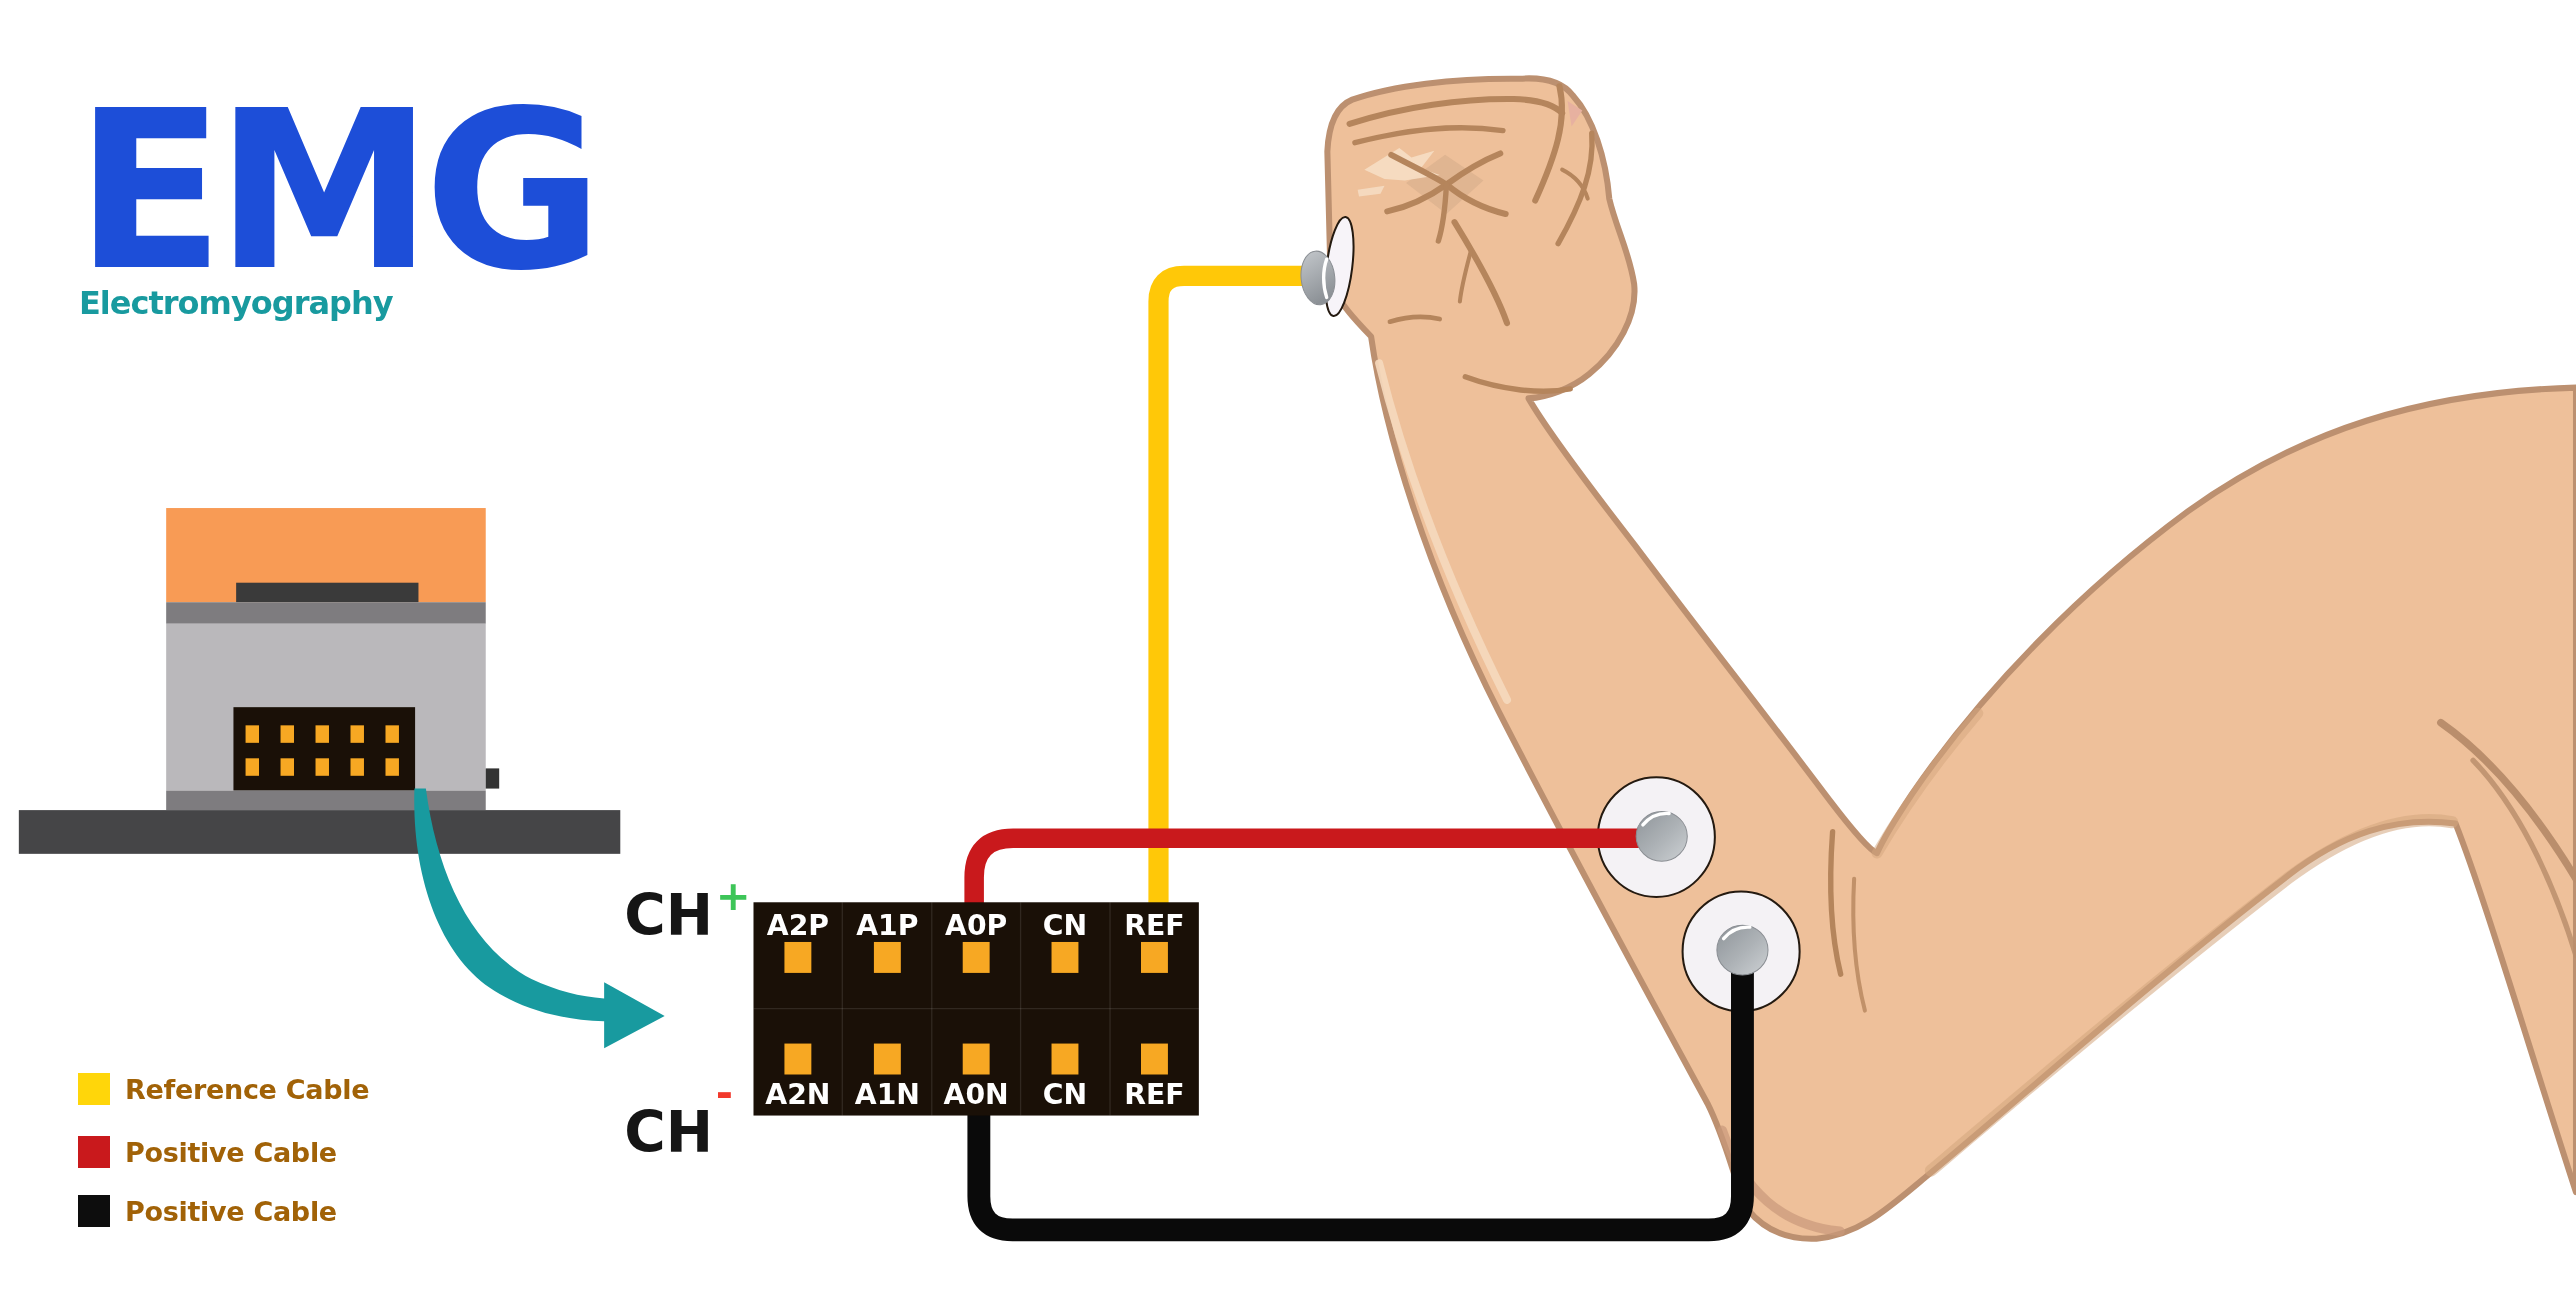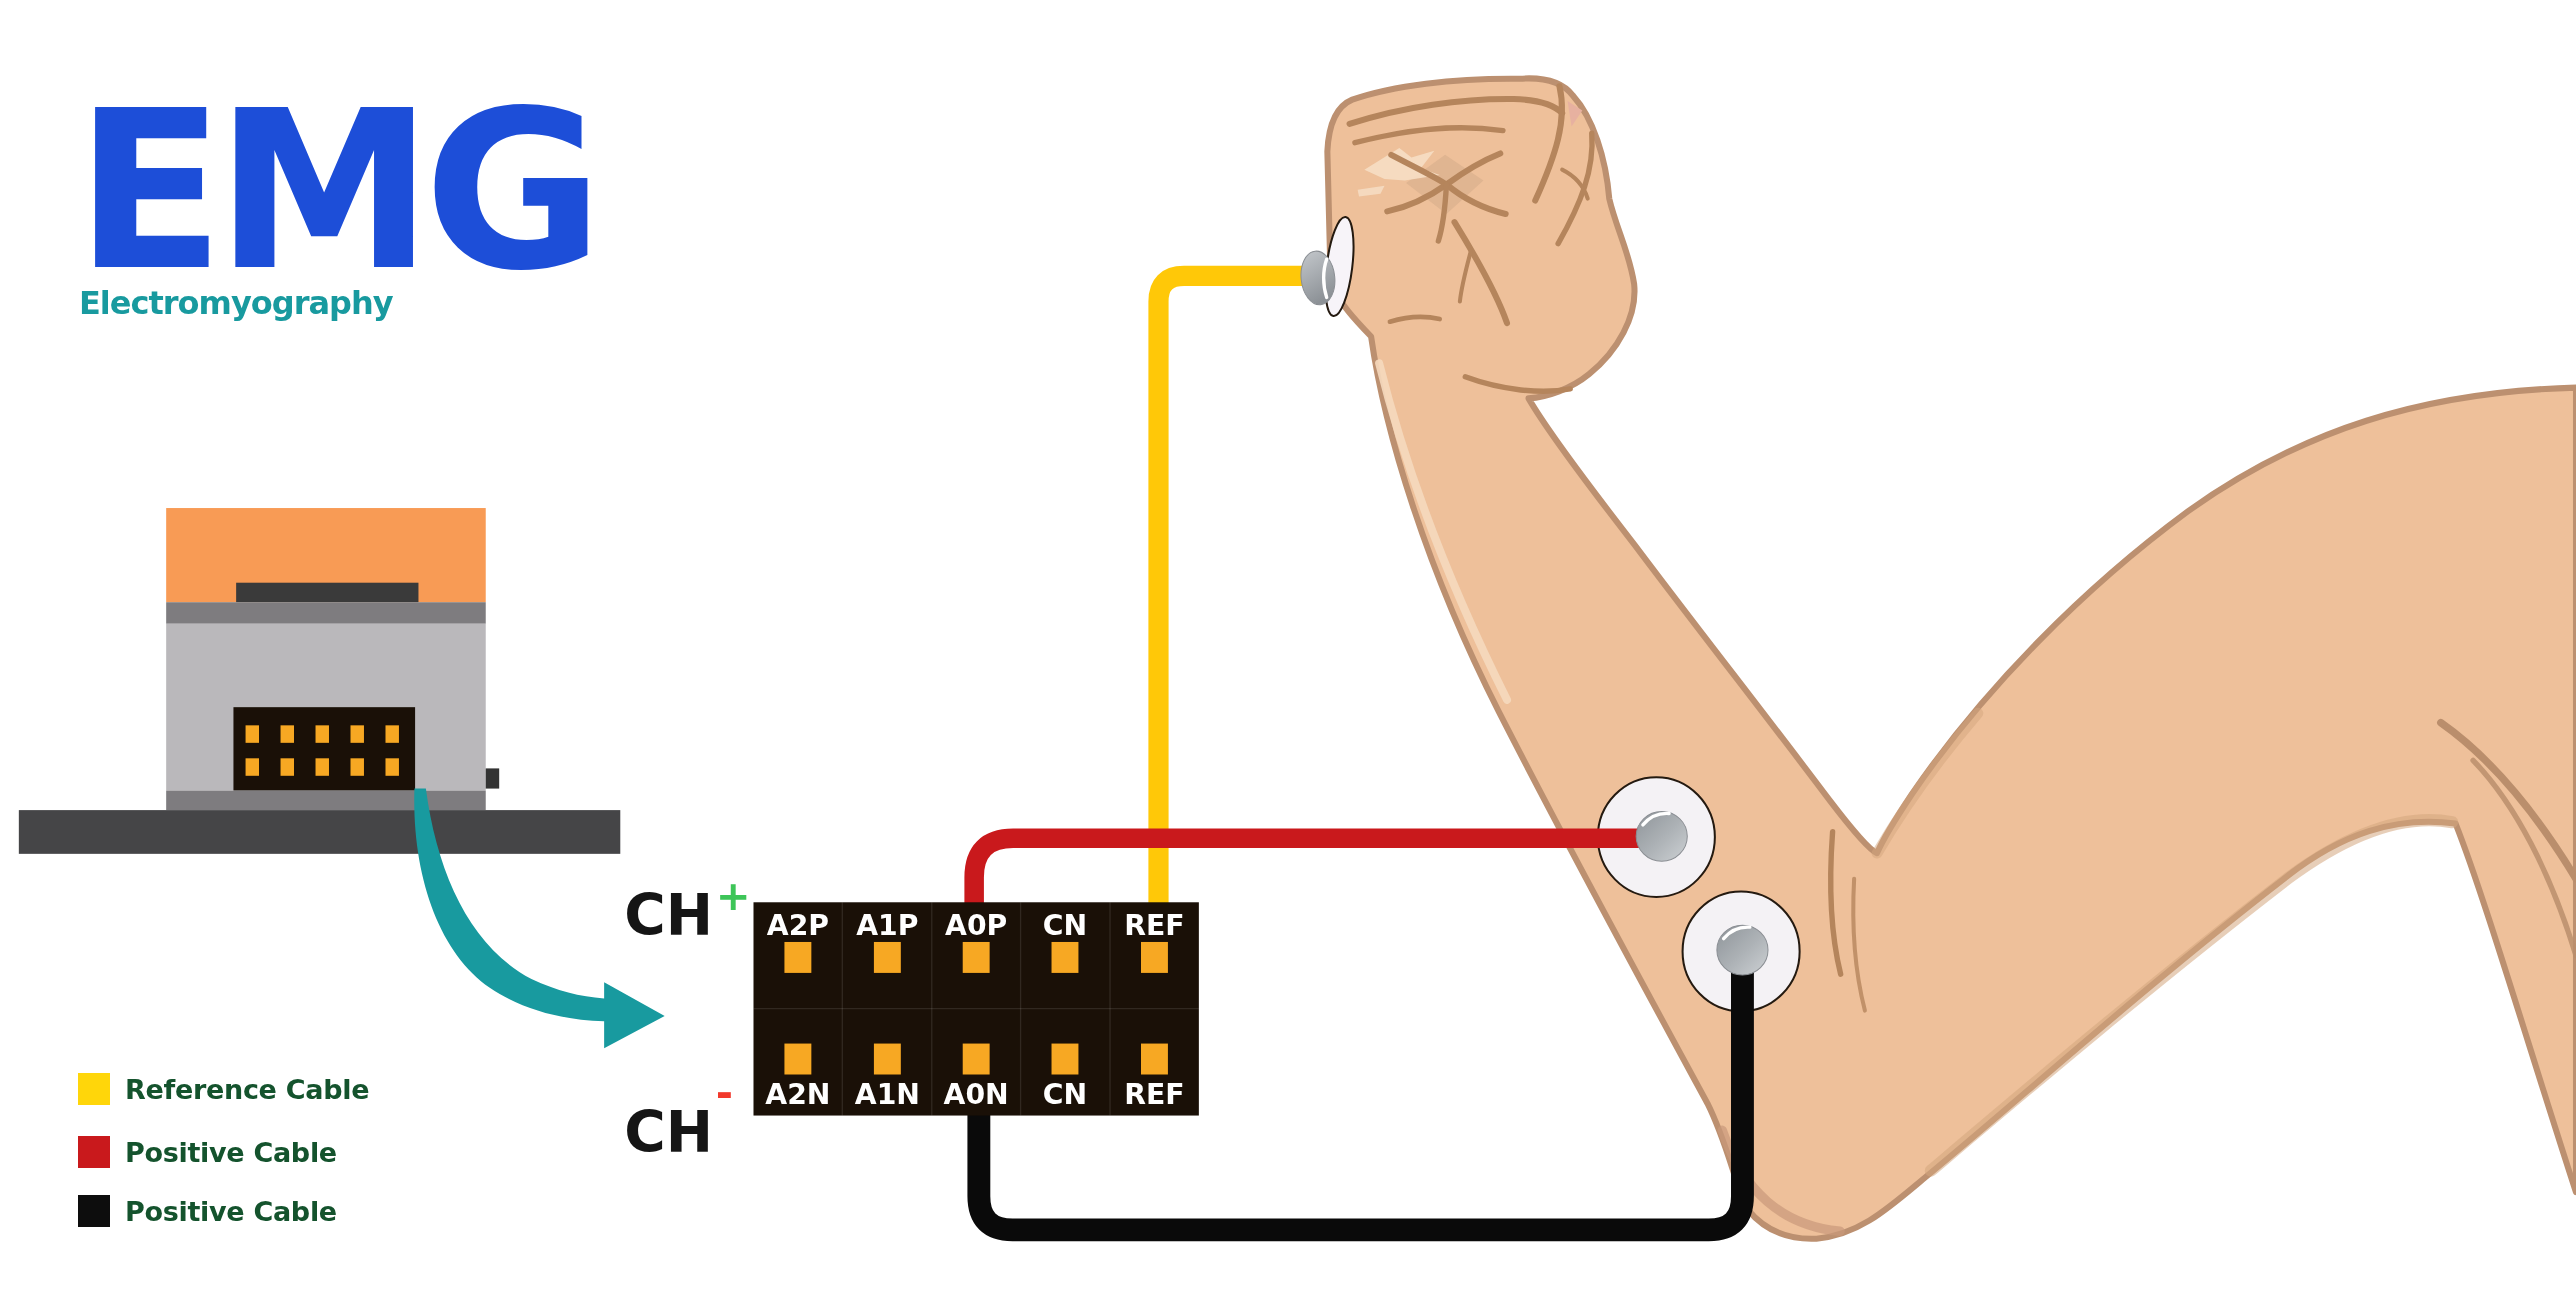--- a/index.html
+++ b/index.html
@@ -5,21 +5,21 @@
   html,body{margin:0;padding:0;background:#ffffff;}
   body{width:2576px;height:1302px;position:relative;overflow:hidden;
        font-family:"DejaVu Sans","Liberation Sans",sans-serif;}
   .abs{position:absolute;}
   #title{left:75px;top:82px;font-size:219px;font-weight:bold;line-height:1;
          letter-spacing:-9.4px;color:#1d4ed8;text-align:center;}
   #subtitle{left:79px;top:287px;font-size:32px;font-weight:bold;line-height:1;
             letter-spacing:-1px;color:#189A9F;}
   .legend-row{position:absolute;left:78px;display:flex;align-items:center;height:32px;}
   .legend-swatch{width:32px;height:32px;margin-right:15px;flex:0 0 auto;}
-  .legend-label{font-size:27px;font-weight:bold;color:#14532d;letter-spacing:-0.3px;white-space:nowrap;}
+  .legend-label{font-size:27px;font-weight:bold;color:#a16207;letter-spacing:-0.3px;white-space:nowrap;}
   svg{position:absolute;left:0;top:0;}
   svg text{font-family:"DejaVu Sans","Liberation Sans",sans-serif;}
   .pin-label{font-size:42px;font-weight:bold;fill:#FFFFFF;}
   .ch-label{font-size:84px;font-weight:bold;fill:#151515;}
   .ch-sign{font-size:62px;font-weight:bold;}
 </style>
 </head>
 <body>
 
 <svg width="2576" height="1302" viewBox="0 0 3829 1935">

